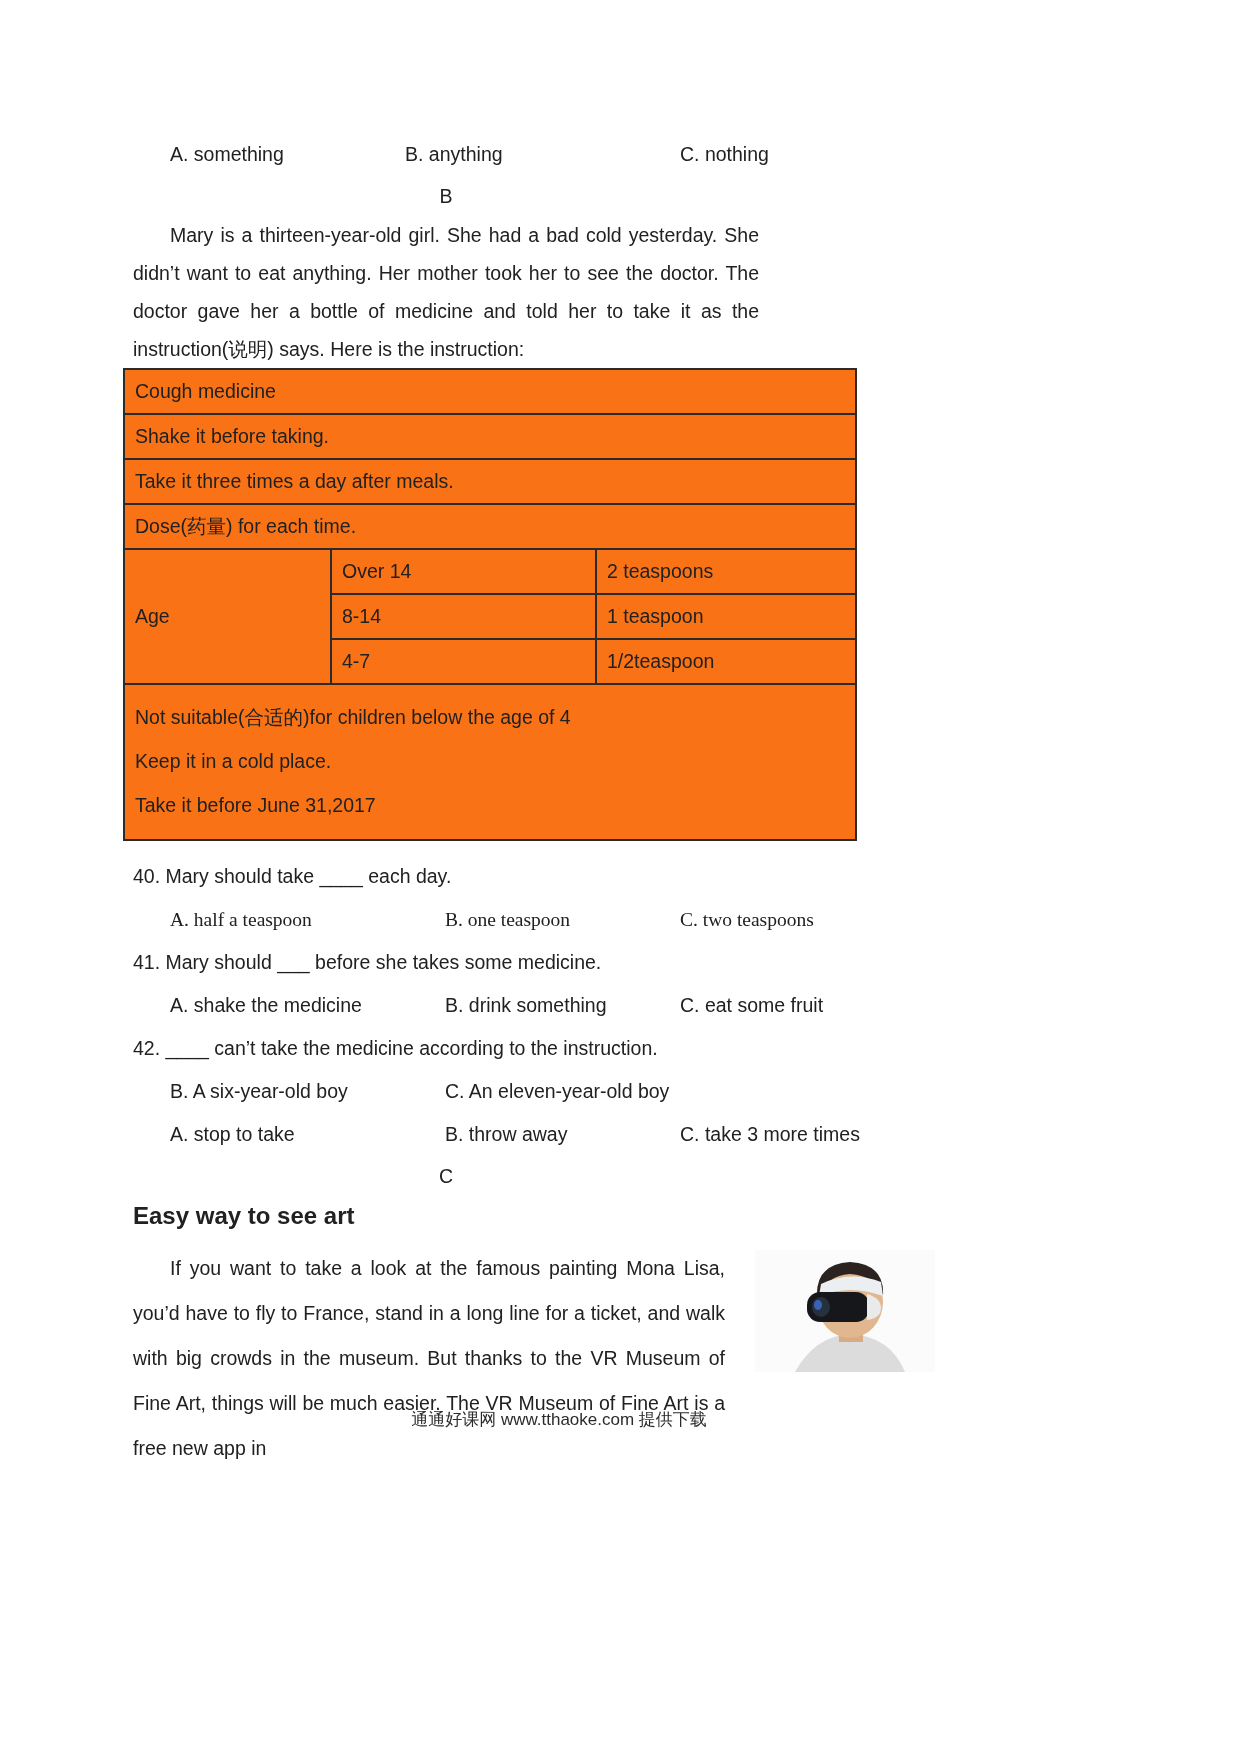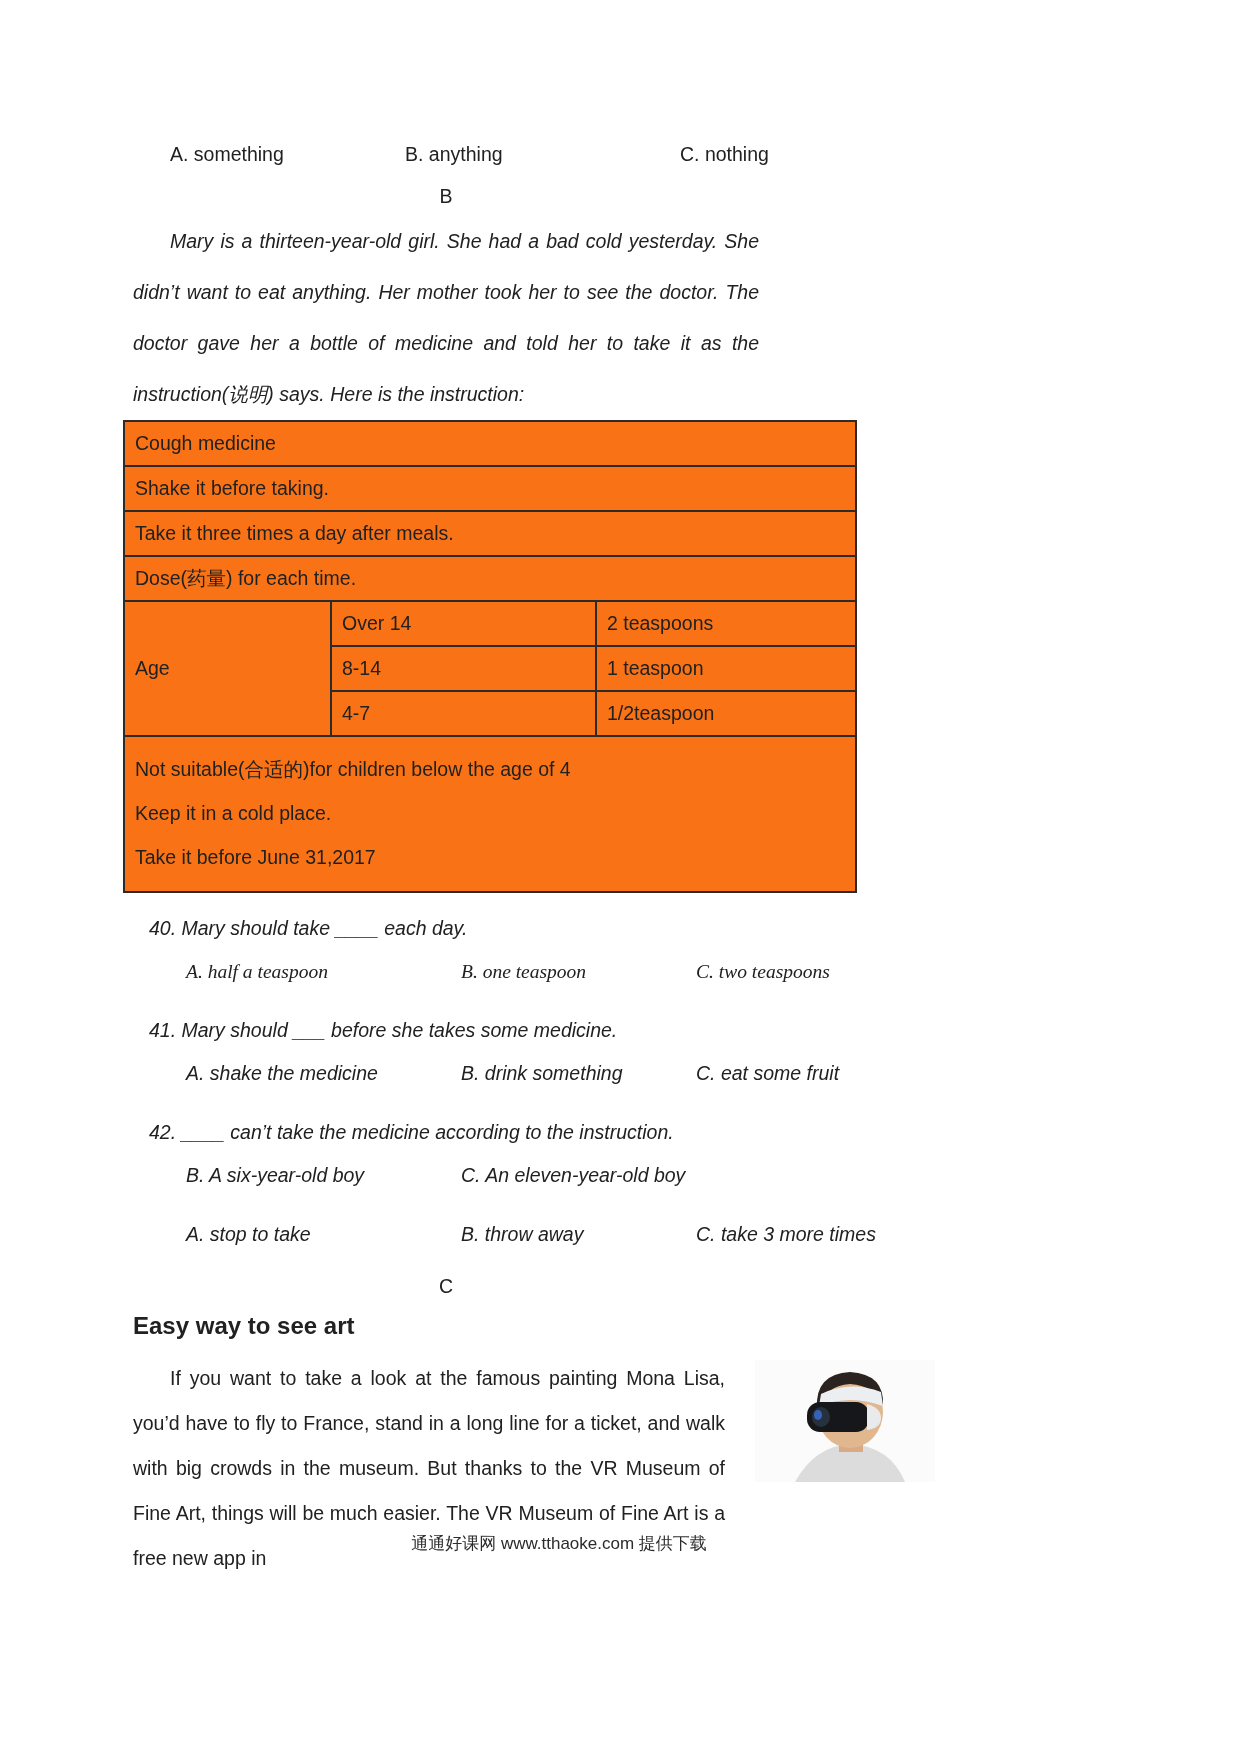--- a/index.html
+++ b/index.html
@@ -20,57 +20,56 @@
     padding-left:37px;
     line-height:43px;
     white-space:nowrap;
   }
   .top-opts { grid-template-columns:235px 275px 1fr; line-height:28px; }
   .serif-opts { font-family:"Liberation Serif", serif; }
   .section-label { text-align:center; line-height:28px; margin-top:14px; }
   .para {
     text-align:justify;
     text-indent:37px;
-    line-height:51px;
+    line-height:38px;
     margin:6px 0 0 0;
-    font-style:italic;
   }
   table.inst {
     border-collapse:collapse;
     width:732px;
     margin-left:-10px;
     table-layout:fixed;
   }
   table.inst td {
     border:2px solid #2b2b2b;
     padding:0 10px;
     height:43px;
     vertical-align:middle;
     background:#f97316;
   }
   table.inst td.notes {
     height:auto;
     padding:10px 10px 12px 10px;
   }
   .note-line { line-height:44px; }
-  .question { margin:16px;font-style:italic; }
+  .question { margin:0; }
   .q-text { line-height:43px; }
   .passage-title { font-weight:bold; font-size:24px; line-height:28px; margin-top:12px; }
   .para-c-wrap { position:relative; margin-top:16px; }
   .para-c {
     width:592px;
     text-align:justify;
     text-indent:37px;
     line-height:45px;
     margin:0;
   }
   .vr-img { position:absolute; left:622px; top:4px; width:180px; height:122px; }
   .footer {
     position:absolute;
-    left:133px; top:1532px;
+    left:133px; top:1408px;
     width:852px;
     text-align:center;
     font-size:17px;
     color:#2b2b2b;
   }
 </style>
 </head>
 <body>
 
 <div class="page">

